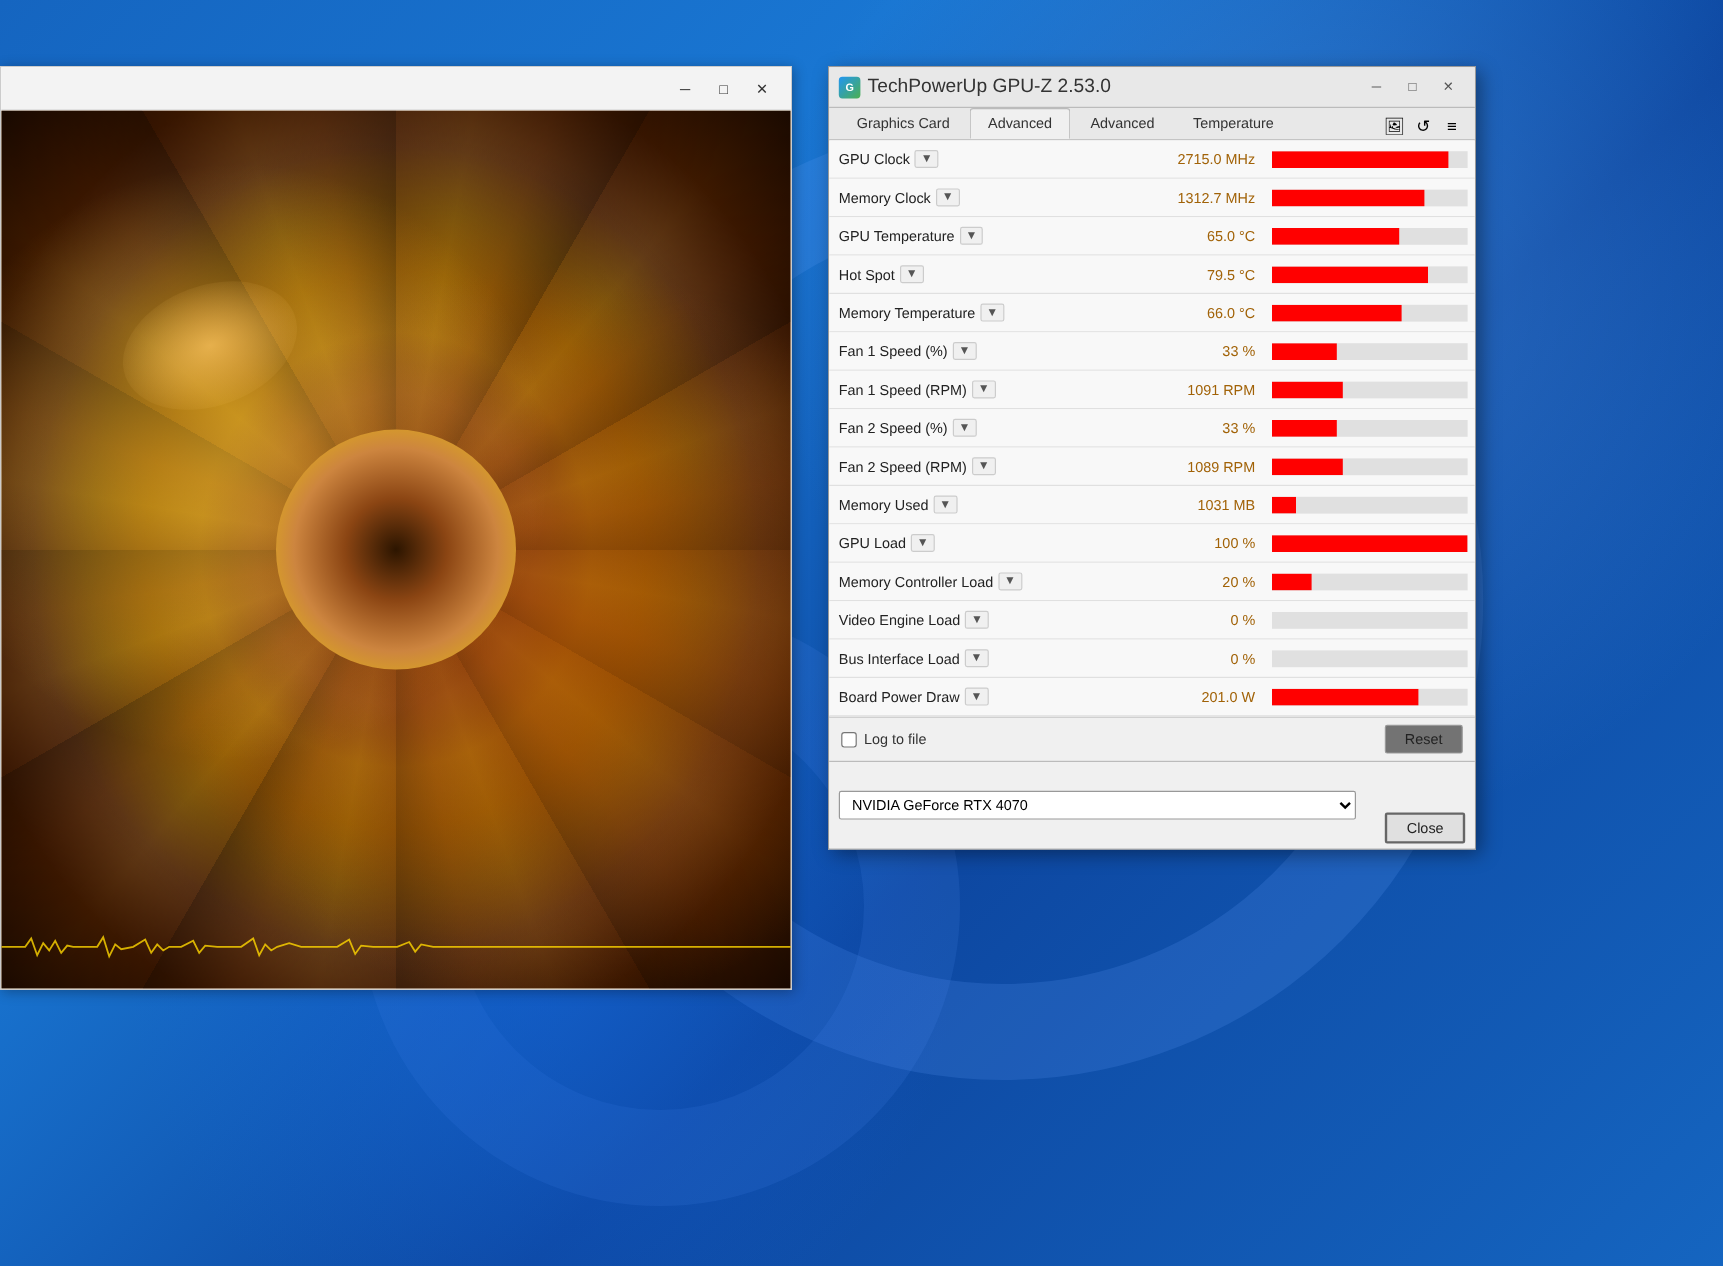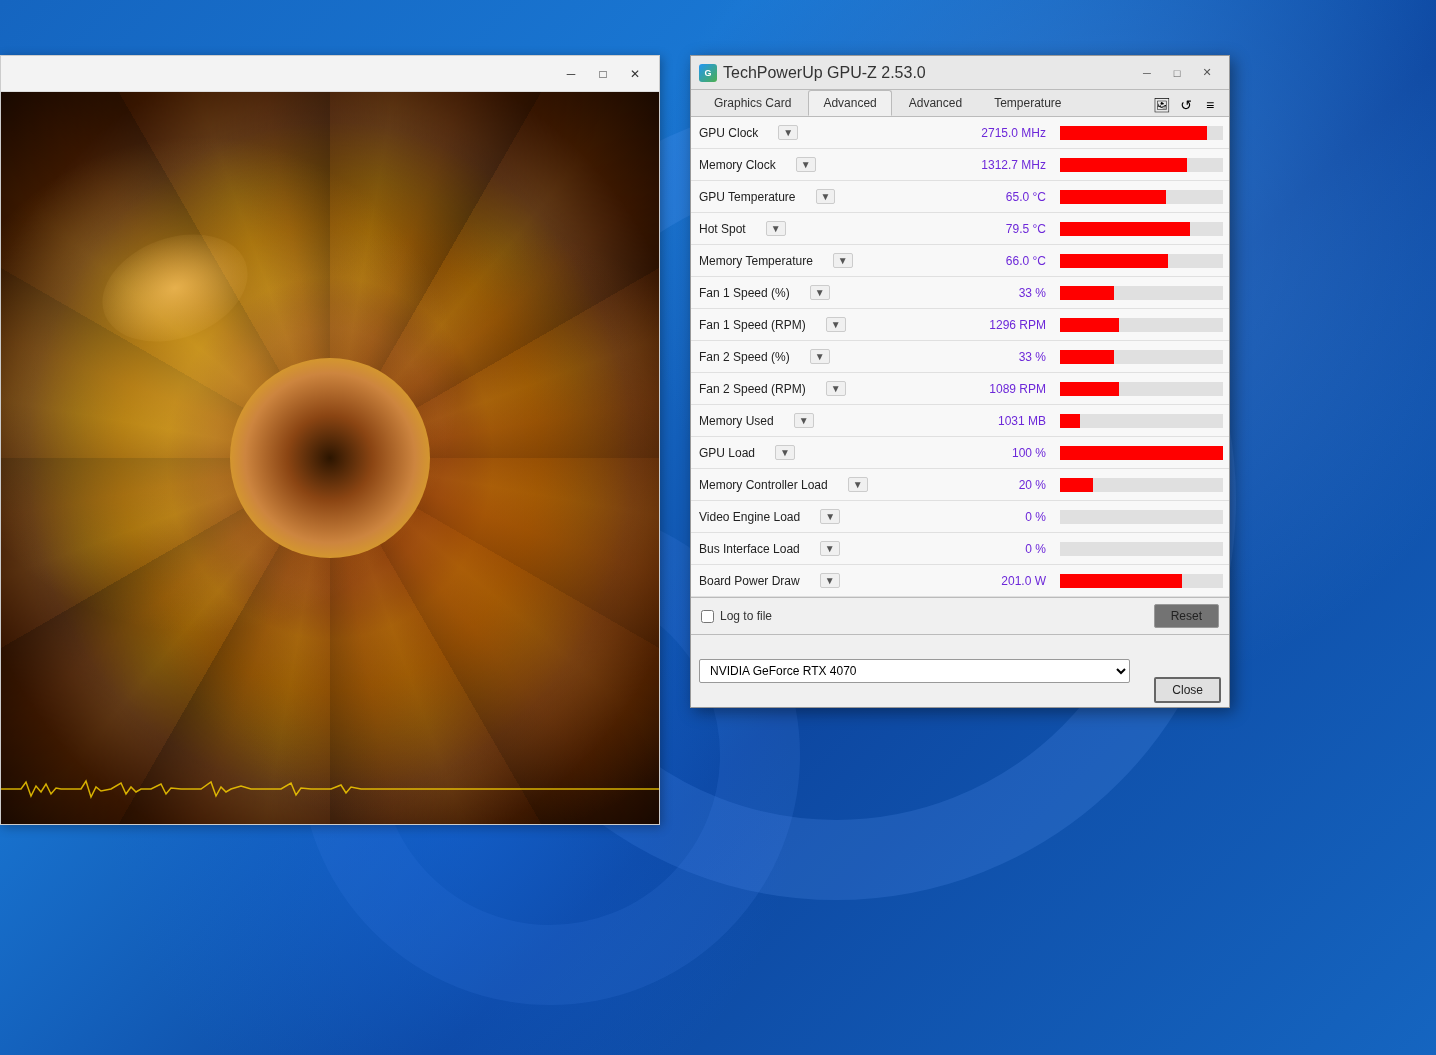--- a/index.html
+++ b/index.html
@@ -274,36 +274,36 @@
       align-items: center;
       background: #f8f8f8;
     }
 
     .sensor-name {
       padding: 0 8px;
       font-size: 12px;
       color: #222;
       display: flex;
       align-items: center;
-      gap: 20px;
+      gap: 4px;
     }
 
     .sensor-dropdown {
       font-size: 10px;
       color: #555;
       cursor: pointer;
       padding: 1px 4px;
       border: 1px solid #ccc;
       background: #f0f0f0;
       border-radius: 2px;
     }
 
     .sensor-value {
       font-size: 12px;
-      color: #6d28d9;
+      color: #a16207;
       text-align: right;
       padding-right: 8px;
     }
 
     .sensor-bar-container {
       padding: 8px 6px;
       height: 100%;
       display: flex;
       align-items: center;
     }
@@ -512,21 +512,21 @@
           <div class="sensor-bar-fill" style="width:33%"></div>
         </div>
       </div>
     </div>
 
     <div class="sensor-row">
       <div class="sensor-name">
         <span>Fan 1 Speed (RPM)</span>
         <span class="sensor-dropdown">▼</span>
       </div>
-      <div class="sensor-value">1296 RPM</div>
+      <div class="sensor-value">1091 RPM</div>
       <div class="sensor-bar-container">
         <div class="sensor-bar-bg">
           <div class="sensor-bar-fill" style="width:36%"></div>
         </div>
       </div>
     </div>
 
     <div class="sensor-row">
       <div class="sensor-name">
         <span>Fan 2 Speed (%)</span>

